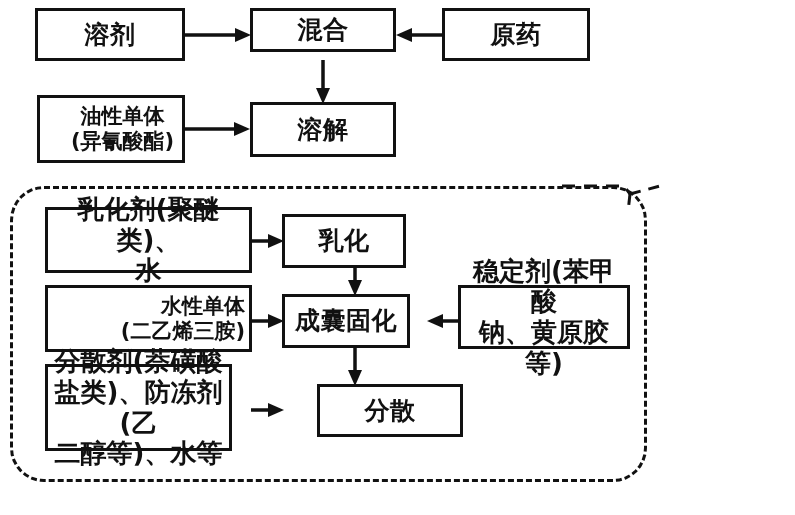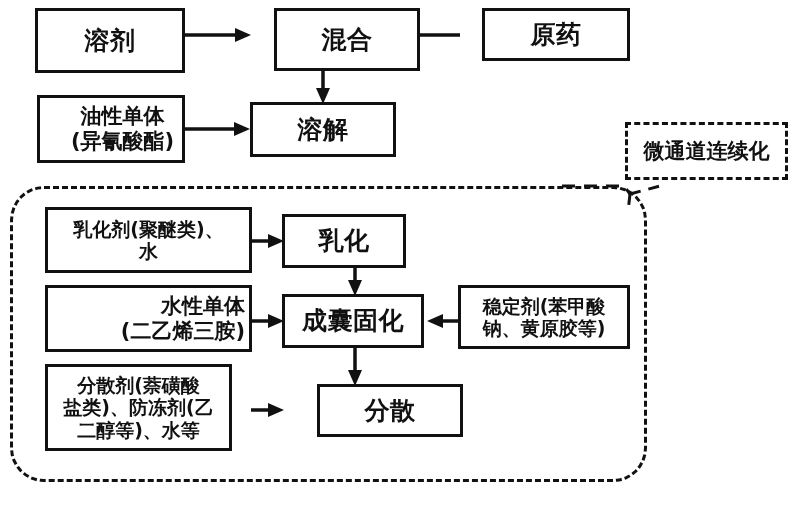--- a/index.html
+++ b/index.html
@@ -25,21 +25,21 @@
     justify-content: center;
     text-align: center;
     color: #111111;
     font-weight: 700;
     line-height: 1.18;
     z-index: 3;
     white-space: pre-line;
   }
   .node.lg { font-size: 25px; letter-spacing: 0.5px; }
   .node.md { font-size: 21px; }
-  .node.sm { font-size: 19px; }
+  .node.sm { font-size: 26px; }
   .node-label { display: block; width: 100%; padding: 0 4px; }
 
   .dashed-zone {
     position: absolute;
     box-sizing: border-box;
     border: 3px dashed #111111;
     border-radius: 34px;
     background: transparent;
     z-index: 1;
   }
@@ -70,33 +70,30 @@
   <div class="dashed-zone" style="left:10px; top:186px; width:637px; height:296px;"></div>
 
   <div class="callout" style="left:560px; top:150px; width:130px; height:70px;">
     <svg width="130" height="70" viewBox="0 0 130 70">
       <path d="M2 36 L64 36 L70 44" stroke="#111111" stroke-width="3" fill="none" stroke-dasharray="13,9"></path>
       <path d="M70 44 L68 62" stroke="#111111" stroke-width="3" fill="none" stroke-dasharray="11,8"></path>
       <path d="M70 44 L100 36" stroke="#111111" stroke-width="3" fill="none" stroke-dasharray="11,8"></path>
     </svg>
   </div>
 
-  <div class="dashed-label" style="left:625px; top:122px; width:163px; height:58px;">
-    <span>微通道连续化</span>
-  </div>
-
-  <div class="node lg" style="left:35px; top:8px; width:150px; height:65px;">
+
+  <div class="node lg" style="left:35px; top:8px; width:150px; height:53px;">
     <span class="node-label">溶剂</span>
   </div>
 
-  <div class="node lg" style="left:250px; top:8px; width:146px; height:63px;margin-left:24px;">
+  <div class="node lg" style="left:250px; top:8px; width:146px; height:44px;">
     <span class="node-label">混合</span>
   </div>
 
-  <div class="node lg" style="left:482px; top:8px; width:148px; height:53px;">
+  <div class="node lg" style="left:442px; top:8px; width:148px; height:53px;">
     <span class="node-label">原药</span>
   </div>
 
   <div class="node md" style="left:37px; top:95px; width:148px; height:68px;padding-left:23px;">
     <span class="node-label">油性单体
 (异氰酸酯)</span>
   </div>
 
   <div class="node lg" style="left:250px; top:102px; width:146px; height:55px;">
     <span class="node-label">溶解</span>
@@ -115,21 +112,21 @@
   <div class="node sm" style="left:45px; top:364px; width:187px; height:87px;">
     <span class="node-label">分散剂(萘磺酸
 盐类)、防冻剂(乙
 二醇等)、水等</span>
   </div>
 
   <div class="node lg" style="left:282px; top:214px; width:124px; height:54px;">
     <span class="node-label">乳化</span>
   </div>
 
-  <div class="node lg" style="left:282px; top:294px; width:142px; height:54px;">
+  <div class="node lg" style="left:282px; top:294px; width:128px; height:54px;">
     <span class="node-label">成囊固化</span>
   </div>
 
   <div class="node lg" style="left:282px; top:384px; width:146px; height:53px;margin-left:35px;">
     <span class="node-label">分散</span>
   </div>
 
   <div class="node sm" style="left:458px; top:285px; width:172px; height:64px;">
     <span class="node-label">稳定剂(苯甲酸
 钠、黄原胶等)</span>

